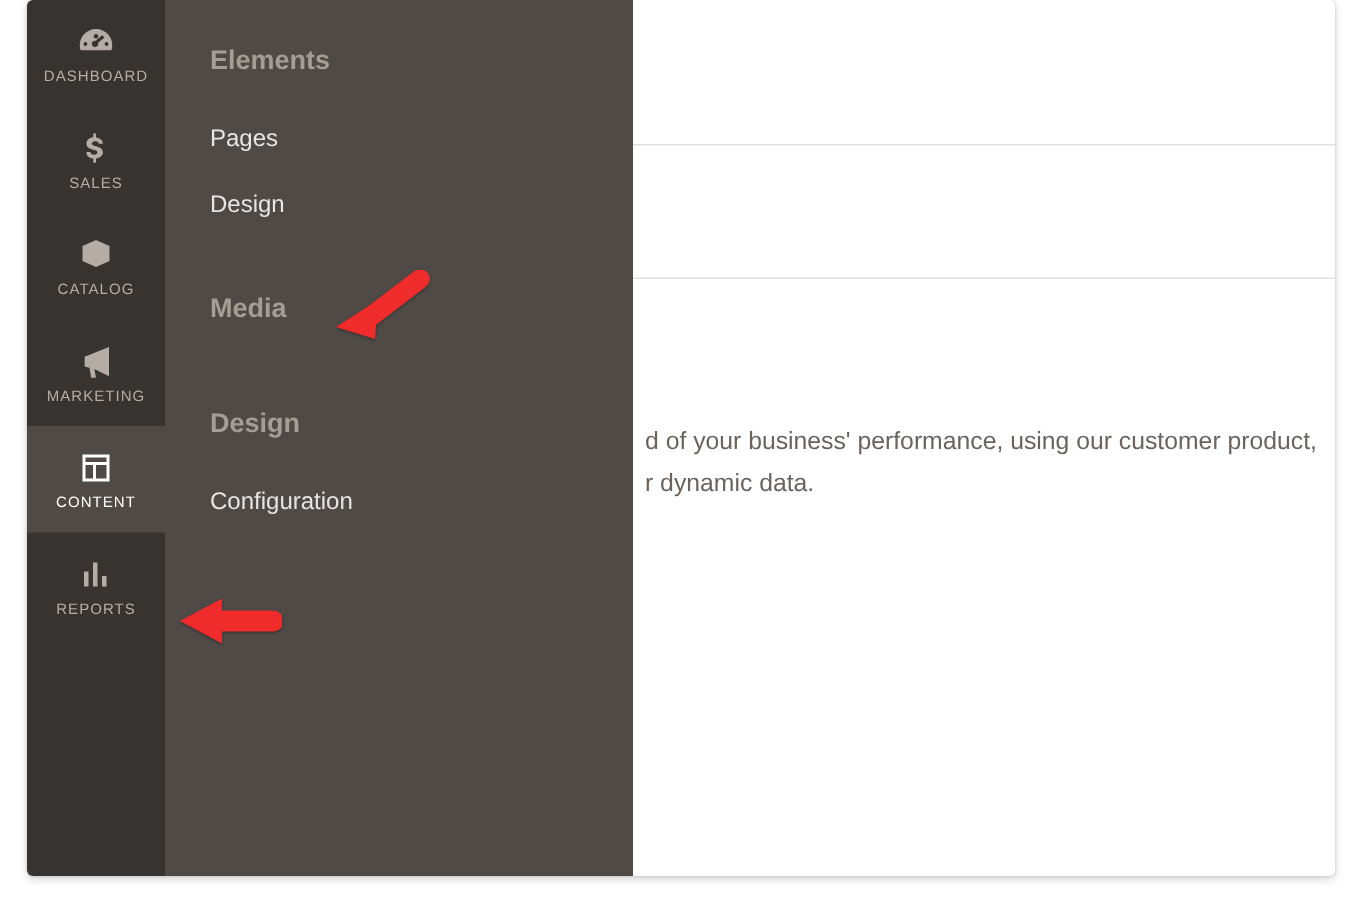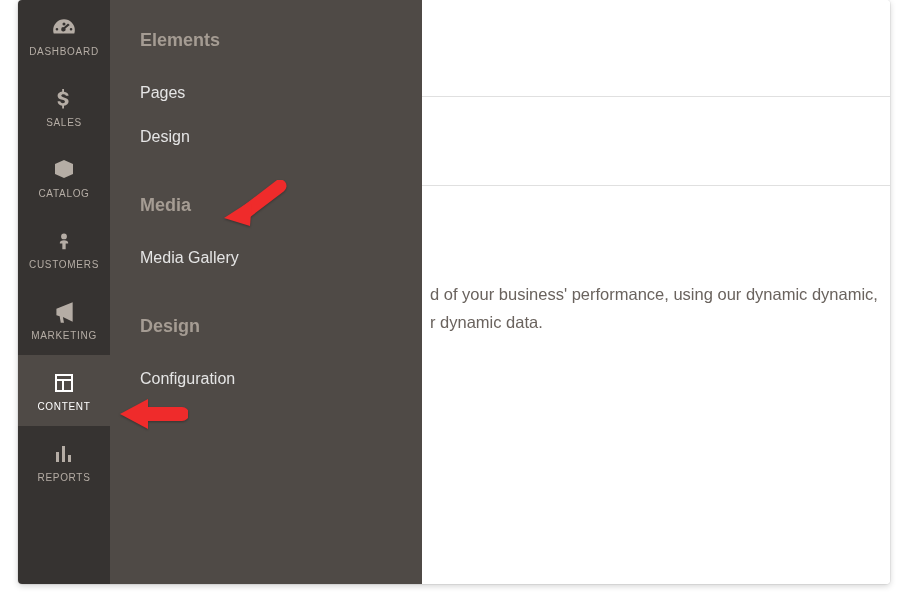--- a/index.html
+++ b/index.html
@@ -141,28 +141,20 @@
 
     <div class="rail-item">
       <span class="icon">
         <svg viewBox="0 0 24 24" width="24" height="24">
             <path d="M12 2 3 6v2l9 4 9-4V6l-9-4zm-9 6v8l9 4v-8L3 8zm18 0-9 4v8l9-4V8z"></path>
           </svg>
       </span>
       <span class="rail-label">CATALOG</span>
     </div>
 
-    <div class="rail-item">
-      <span class="icon">
-        <svg viewBox="0 0 24 24" width="20" height="24">
-            <path d="M12 3a3.5 3.5 0 1 1 0 7 3.5 3.5 0 0 1 0-7zm0 8c3 0 5 1 5 3v1h-3v7h-4v-7H7v-1c0-2 2-3 5-3z"></path>
-          </svg>
-      </span>
-      <span class="rail-label">CUSTOMERS</span>
-    </div>
 
     <div class="rail-item">
       <span class="icon">
         <svg viewBox="0 0 24 24" width="26" height="26">
             <path d="M20 3 5 9v6l3 .9L9 22h3l-1-5.4L20 21V3z"></path>
           </svg>
       </span>
       <span class="rail-label">MARKETING</span>
     </div>
 
@@ -187,33 +179,32 @@
 
   </nav>
 
   <aside class="submenu">
 
     <div class="submenu-section-title first">Elements</div>
     <div class="submenu-link">Pages</div>
     <div class="submenu-link">Design</div>
 
     <div class="submenu-section-title">Media</div>
-    <div class="submenu-link">Media Gallery</div>
 
     <div class="submenu-section-title">Design</div>
     <div class="submenu-link">Configuration</div>
 
   </aside>
 
   <main class="main">
     <div class="divider" style="top:96px"></div>
     <div class="divider" style="top:185px"></div>
 
     <div class="paragraph">
-      <span>d of your business' performance, using our dynamic dynamic,</span><br>
+      <span>d of your business' performance, using our customer product,</span><br>
       <span>r dynamic data.</span>
     </div>
 
   </main>
 
   <svg class="arrow" style="left:200px; top:180px;" width="70" height="50" viewBox="0 0 70 50">
     <path d="M62 6 L28 32" stroke="#ef2b2b" stroke-width="13" stroke-linecap="round"></path>
     <path d="M6 38 L34 20 L32 46 Z" fill="#ef2b2b"></path>
   </svg>
 

